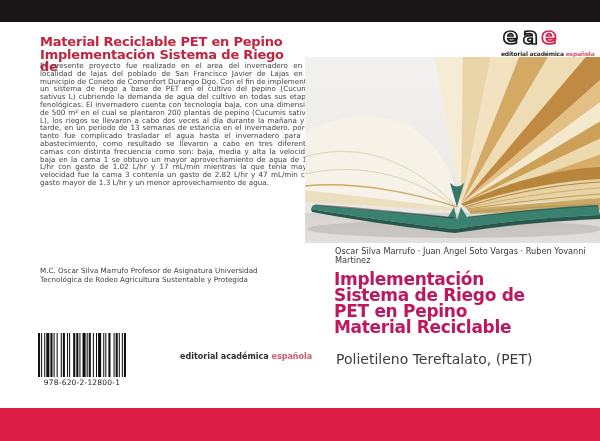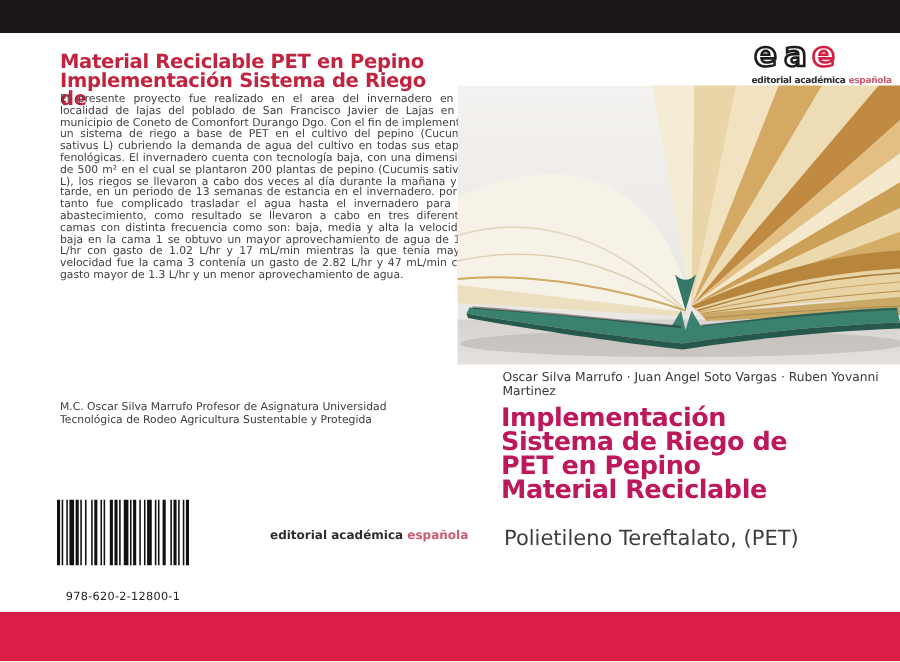--- a/index.html
+++ b/index.html
@@ -38,21 +38,21 @@
     position:absolute;left:334px;top:271px;width:260px;
     color:#be185d;font-weight:bold;font-size:17px;line-height:16px;letter-spacing:-0.3px;
   }
   .subtitle{
     position:absolute;left:336px;top:351px;width:250px;
     color:#3d3d3d;font-size:14px;
   }
 
   .barcode{position:absolute;left:38px;top:333px;width:88px;text-align:center;}
   .barcode svg{display:block;width:88px;height:44px;}
-  .isbn{font-size:7.5px;color:#222;letter-spacing:0.2px;margin-top:16px;white-space:nowrap;}
+  .isbn{font-size:7.5px;color:#222;letter-spacing:0.2px;margin-top:1px;white-space:nowrap;}
 
   .imprint{
     position:absolute;left:160px;top:352px;
     font-size:8px;font-weight:bold;color:#2e2e2e;white-space:nowrap;margin-left:20px;
   }
   .imprint .red{color:#cd5a70;}
 </style>
 </head>
 <body>
 

